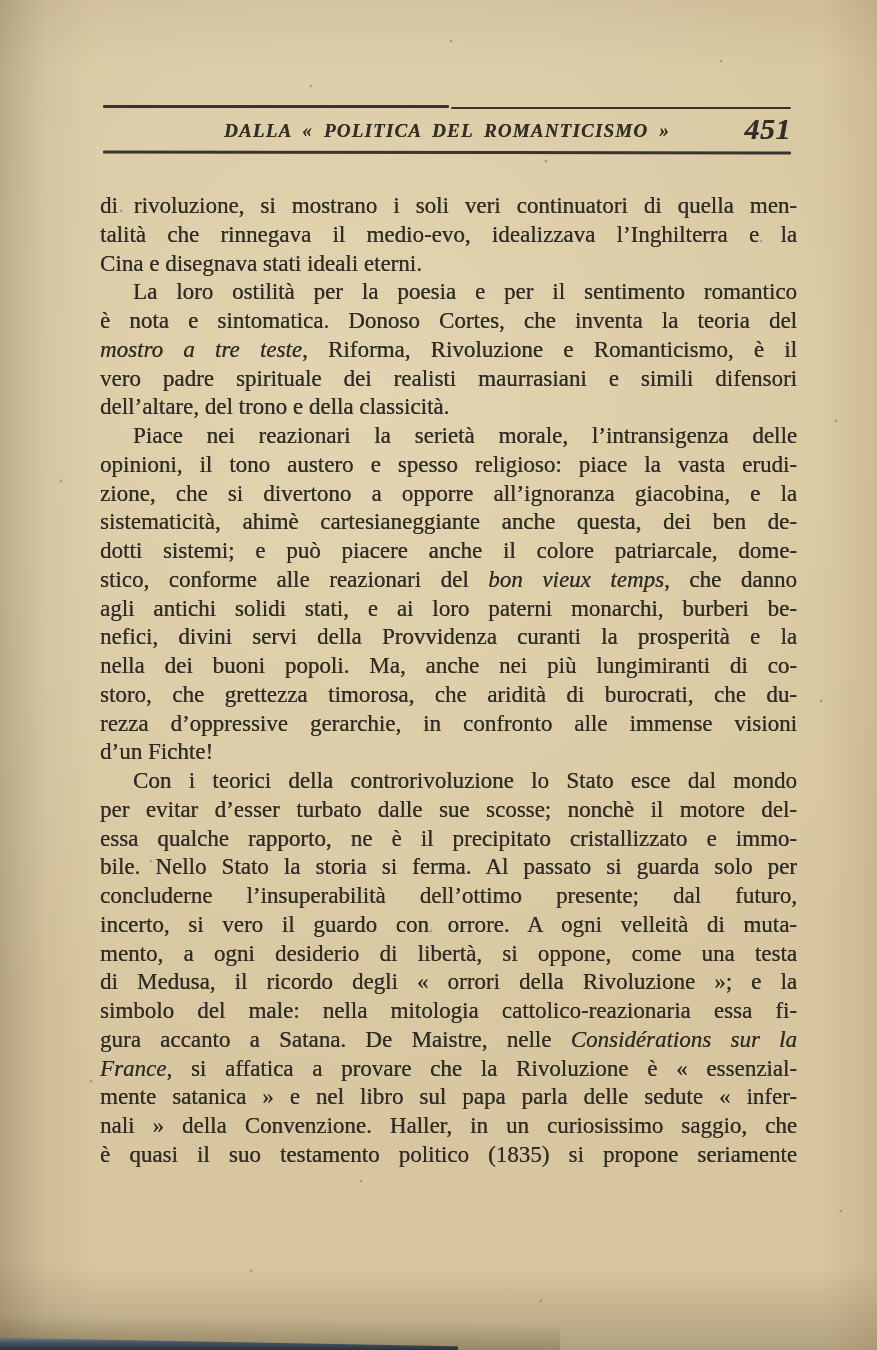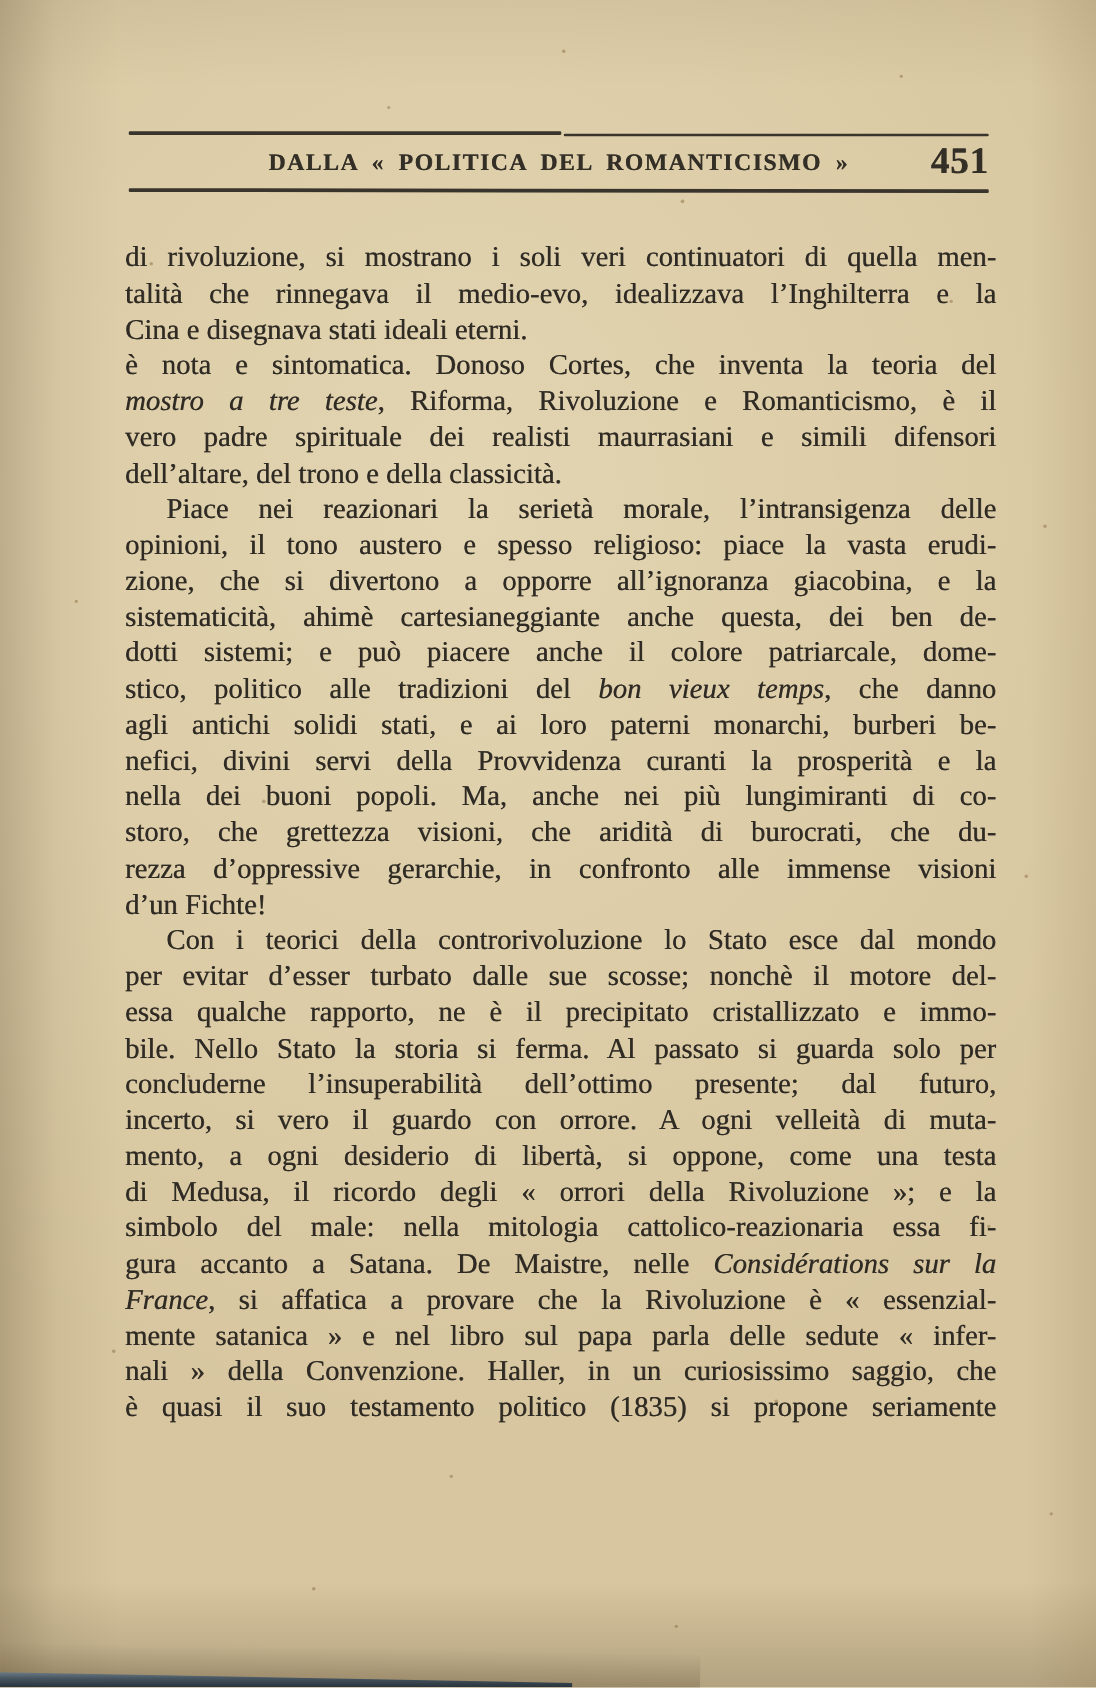--- a/index.html
+++ b/index.html
@@ -44,20 +44,21 @@
   .seg-b { left: 348px; top: 1.7px; width: 340px; height: 2.8px; }
   .hrule-bottom { top: 151px; height: 2.7px; background: #3a352c; border-radius: 1px; transform: rotate(0.08deg); }
   
   .running-head {
     position: absolute; left: 103px; top: 119px; width: 688px;
     text-align: center;
     font-weight: bold; font-size: 19px; line-height: 24px;
     letter-spacing: 1.2px; word-spacing: 5px;
     color: #332f27;
     text-shadow: 0.3px 0 0 rgba(51,47,39,0.8);
+    font-style: italic;
   }
   .page-num {
     position: absolute; right: 0; top: -2px;
     font-weight: bold; font-size: 30px; letter-spacing: 0.5px;
     color: #332f27;
   }
   
   .text-block {
     position: absolute; left: 100px; top: 192px; width: 697px;
     font-size: 23px; line-height: 28.75px;
@@ -102,36 +103,37 @@
 
   <div class="hrule hrule-bottom"></div>
 
   <div class="text-block">
       <div class="para">
         <div class="line"><span>di rivoluzione, si mostrano i soli veri continuatori di quella men-</span></div>
         <div class="line"><span>talità che rinnegava il medio-evo, idealizzava l’Inghilterra e la</span></div>
         <div class="line endline"><span>Cina e disegnava stati ideali eterni.</span></div>
       </div>
       <div class="para">
+        <div class="line indent"><span>La loro ostilità per la poesia e per il sentimento romantico</span></div>
         <div class="line"><span>è nota e sintomatica. Donoso Cortes, che inventa la teoria del</span></div>
         <div class="line"><span class="it">mostro a tre teste</span><span>, Riforma, Rivoluzione e Romanticismo, è il</span></div>
         <div class="line"><span>vero padre spirituale dei realisti maurrasiani e simili difensori</span></div>
         <div class="line endline"><span>dell’altare, del trono e della classicità.</span></div>
       </div>
       <div class="para">
         <div class="line indent"><span>Piace nei reazionari la serietà morale, l’intransigenza delle</span></div>
         <div class="line"><span>opinioni, il tono austero e spesso religioso: piace la vasta erudi-</span></div>
         <div class="line"><span>zione, che si divertono a opporre all’ignoranza giacobina, e la</span></div>
         <div class="line"><span>sistematicità, ahimè cartesianeggiante anche questa, dei ben de-</span></div>
         <div class="line"><span>dotti sistemi; e può piacere anche il colore patriarcale, dome-</span></div>
-        <div class="line"><span>stico, politico alle tradizioni del </span><span class="it">bon vieux temps</span><span>, che danno</span></div>
+        <div class="line"><span>stico, conforme alle reazionari del </span><span class="it">bon vieux temps</span><span>, che danno</span></div>
         <div class="line"><span>agli antichi solidi stati, e ai loro paterni monarchi, burberi be-</span></div>
         <div class="line"><span>nefici, divini servi della Provvidenza curanti la prosperità e la</span></div>
         <div class="line"><span>nella dei buoni popoli. Ma, anche nei più lungimiranti di co-</span></div>
-        <div class="line"><span>storo, che grettezza visioni, che aridità di burocrati, che du-</span></div>
+        <div class="line"><span>storo, che grettezza timorosa, che aridità di burocrati, che du-</span></div>
         <div class="line"><span>rezza d’oppressive gerarchie, in confronto alle immense visioni</span></div>
         <div class="line endline"><span>d’un Fichte!</span></div>
       </div>
       <div class="para">
         <div class="line indent"><span>Con i teorici della controrivoluzione lo Stato esce dal mondo</span></div>
         <div class="line"><span>per evitar d’esser turbato dalle sue scosse; nonchè il motore del-</span></div>
         <div class="line"><span>essa qualche rapporto, ne è il precipitato cristallizzato e immo-</span></div>
         <div class="line"><span>bile. Nello Stato la storia si ferma. Al passato si guarda solo per</span></div>
         <div class="line"><span>concluderne l’insuperabilità dell’ottimo presente; dal futuro,</span></div>
         <div class="line"><span>incerto, si vero il guardo con orrore. A ogni velleità di muta-</span></div>

